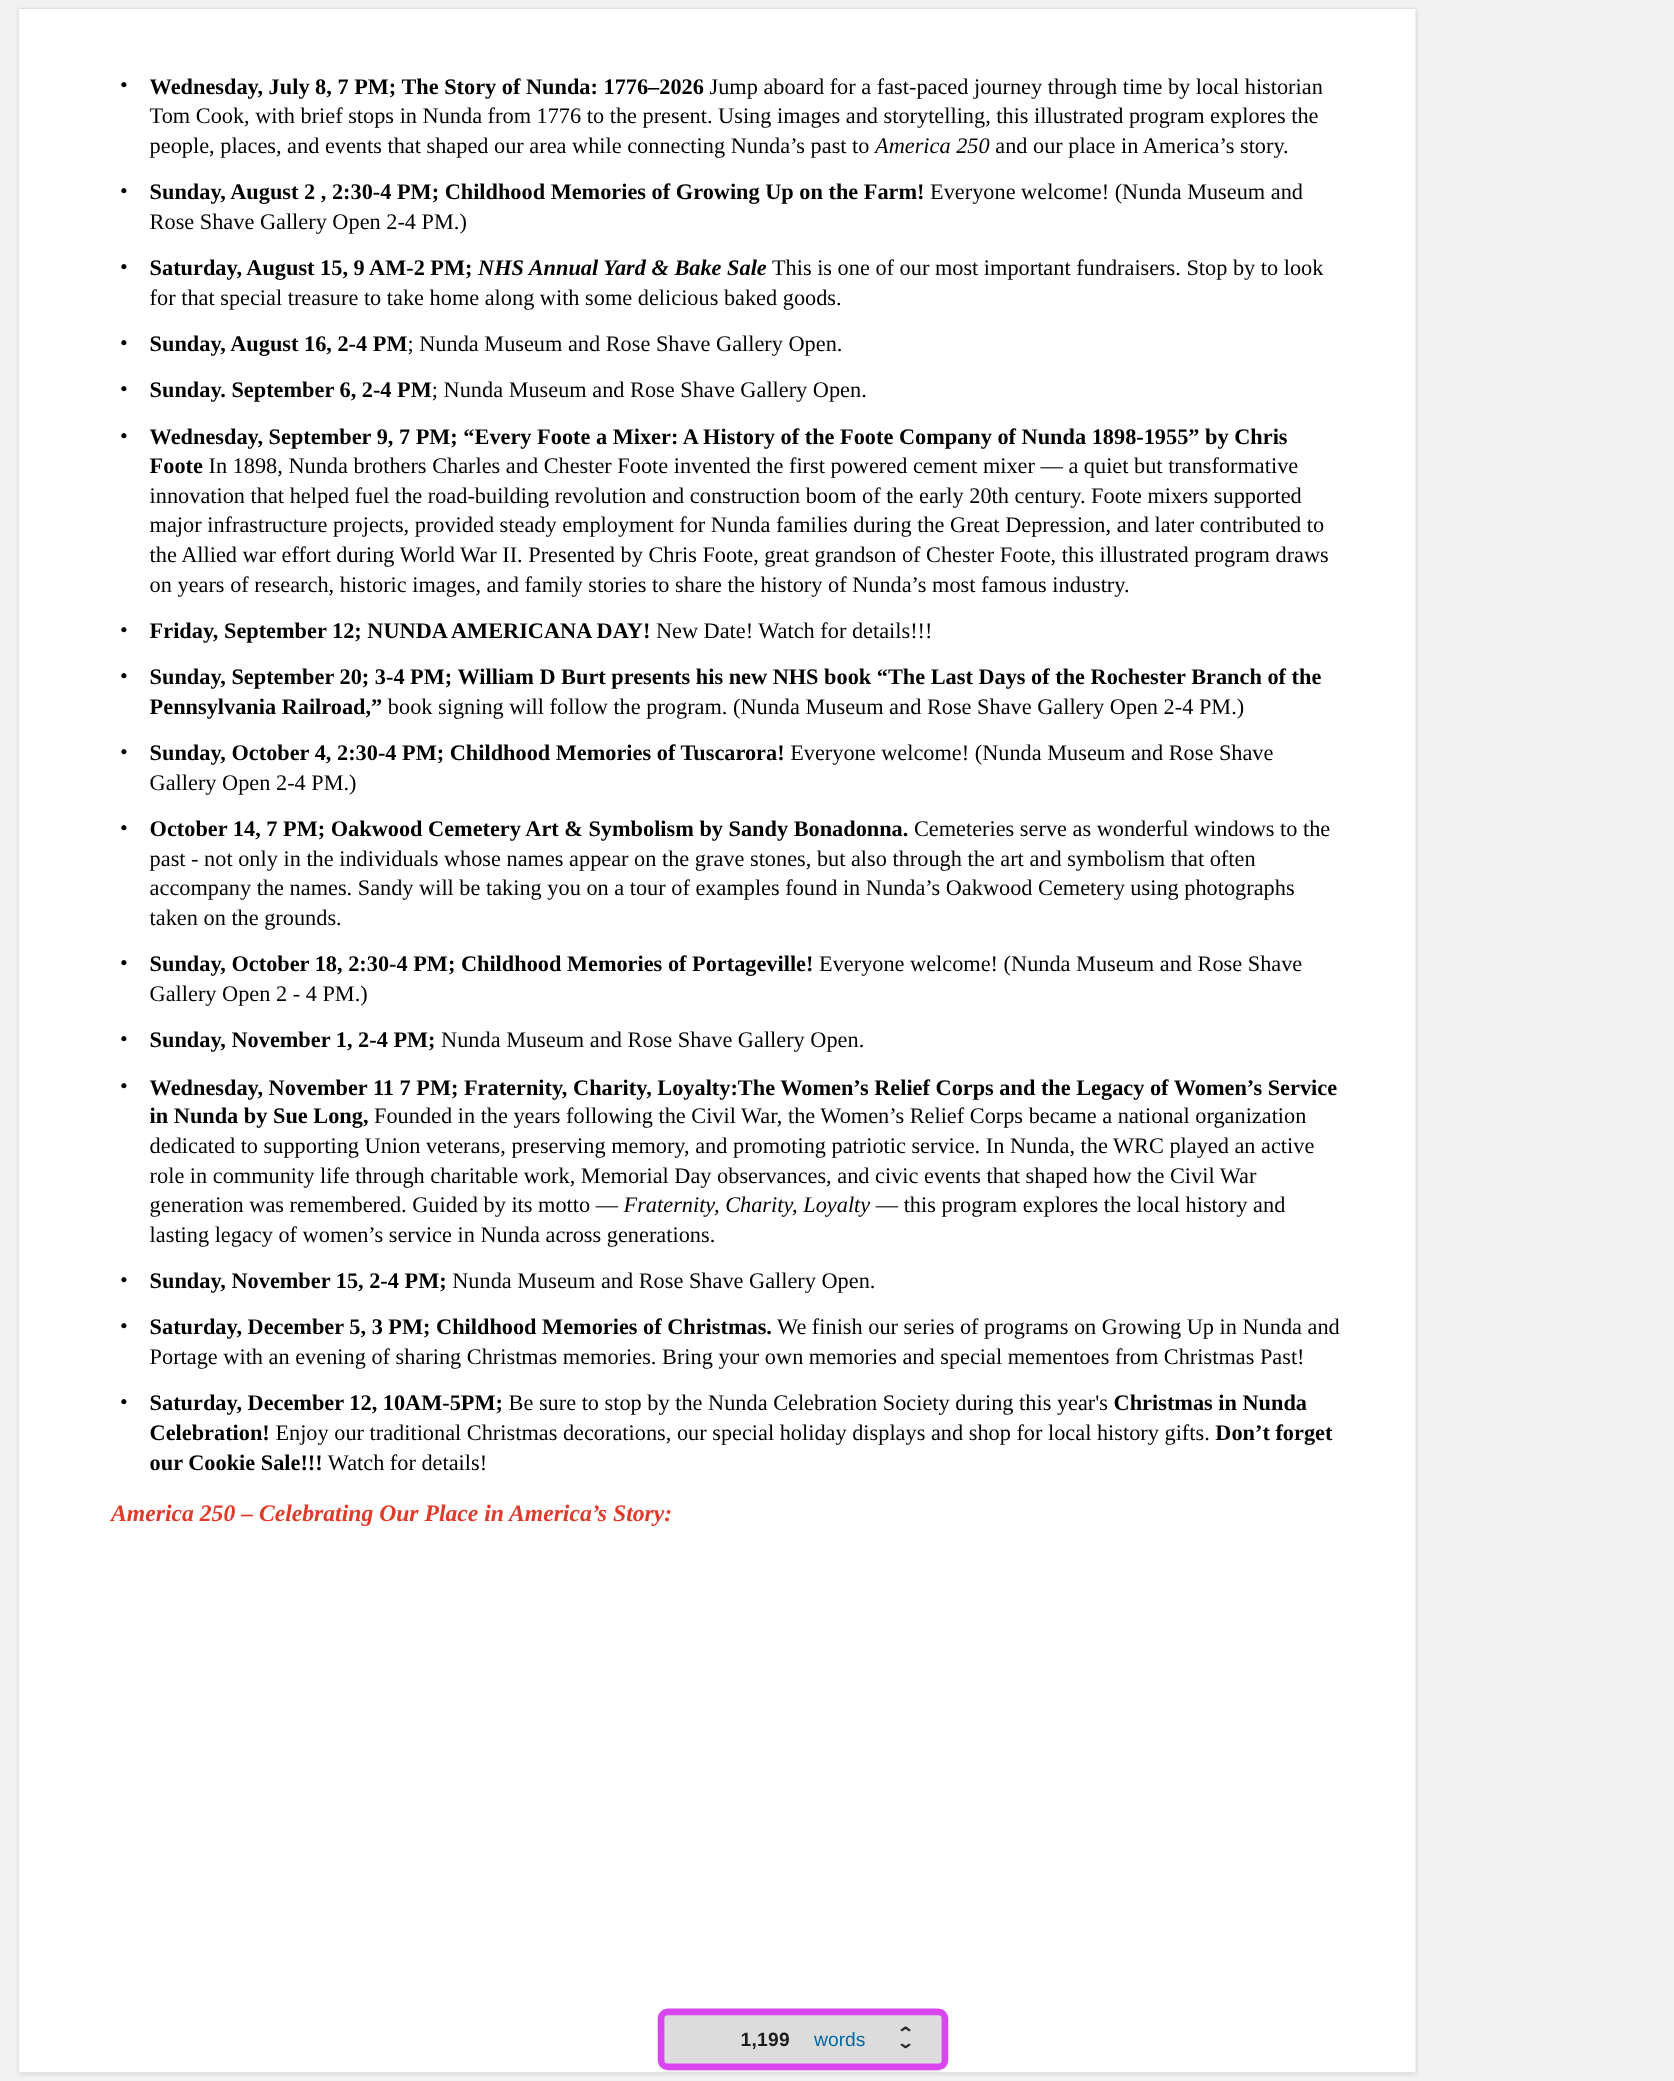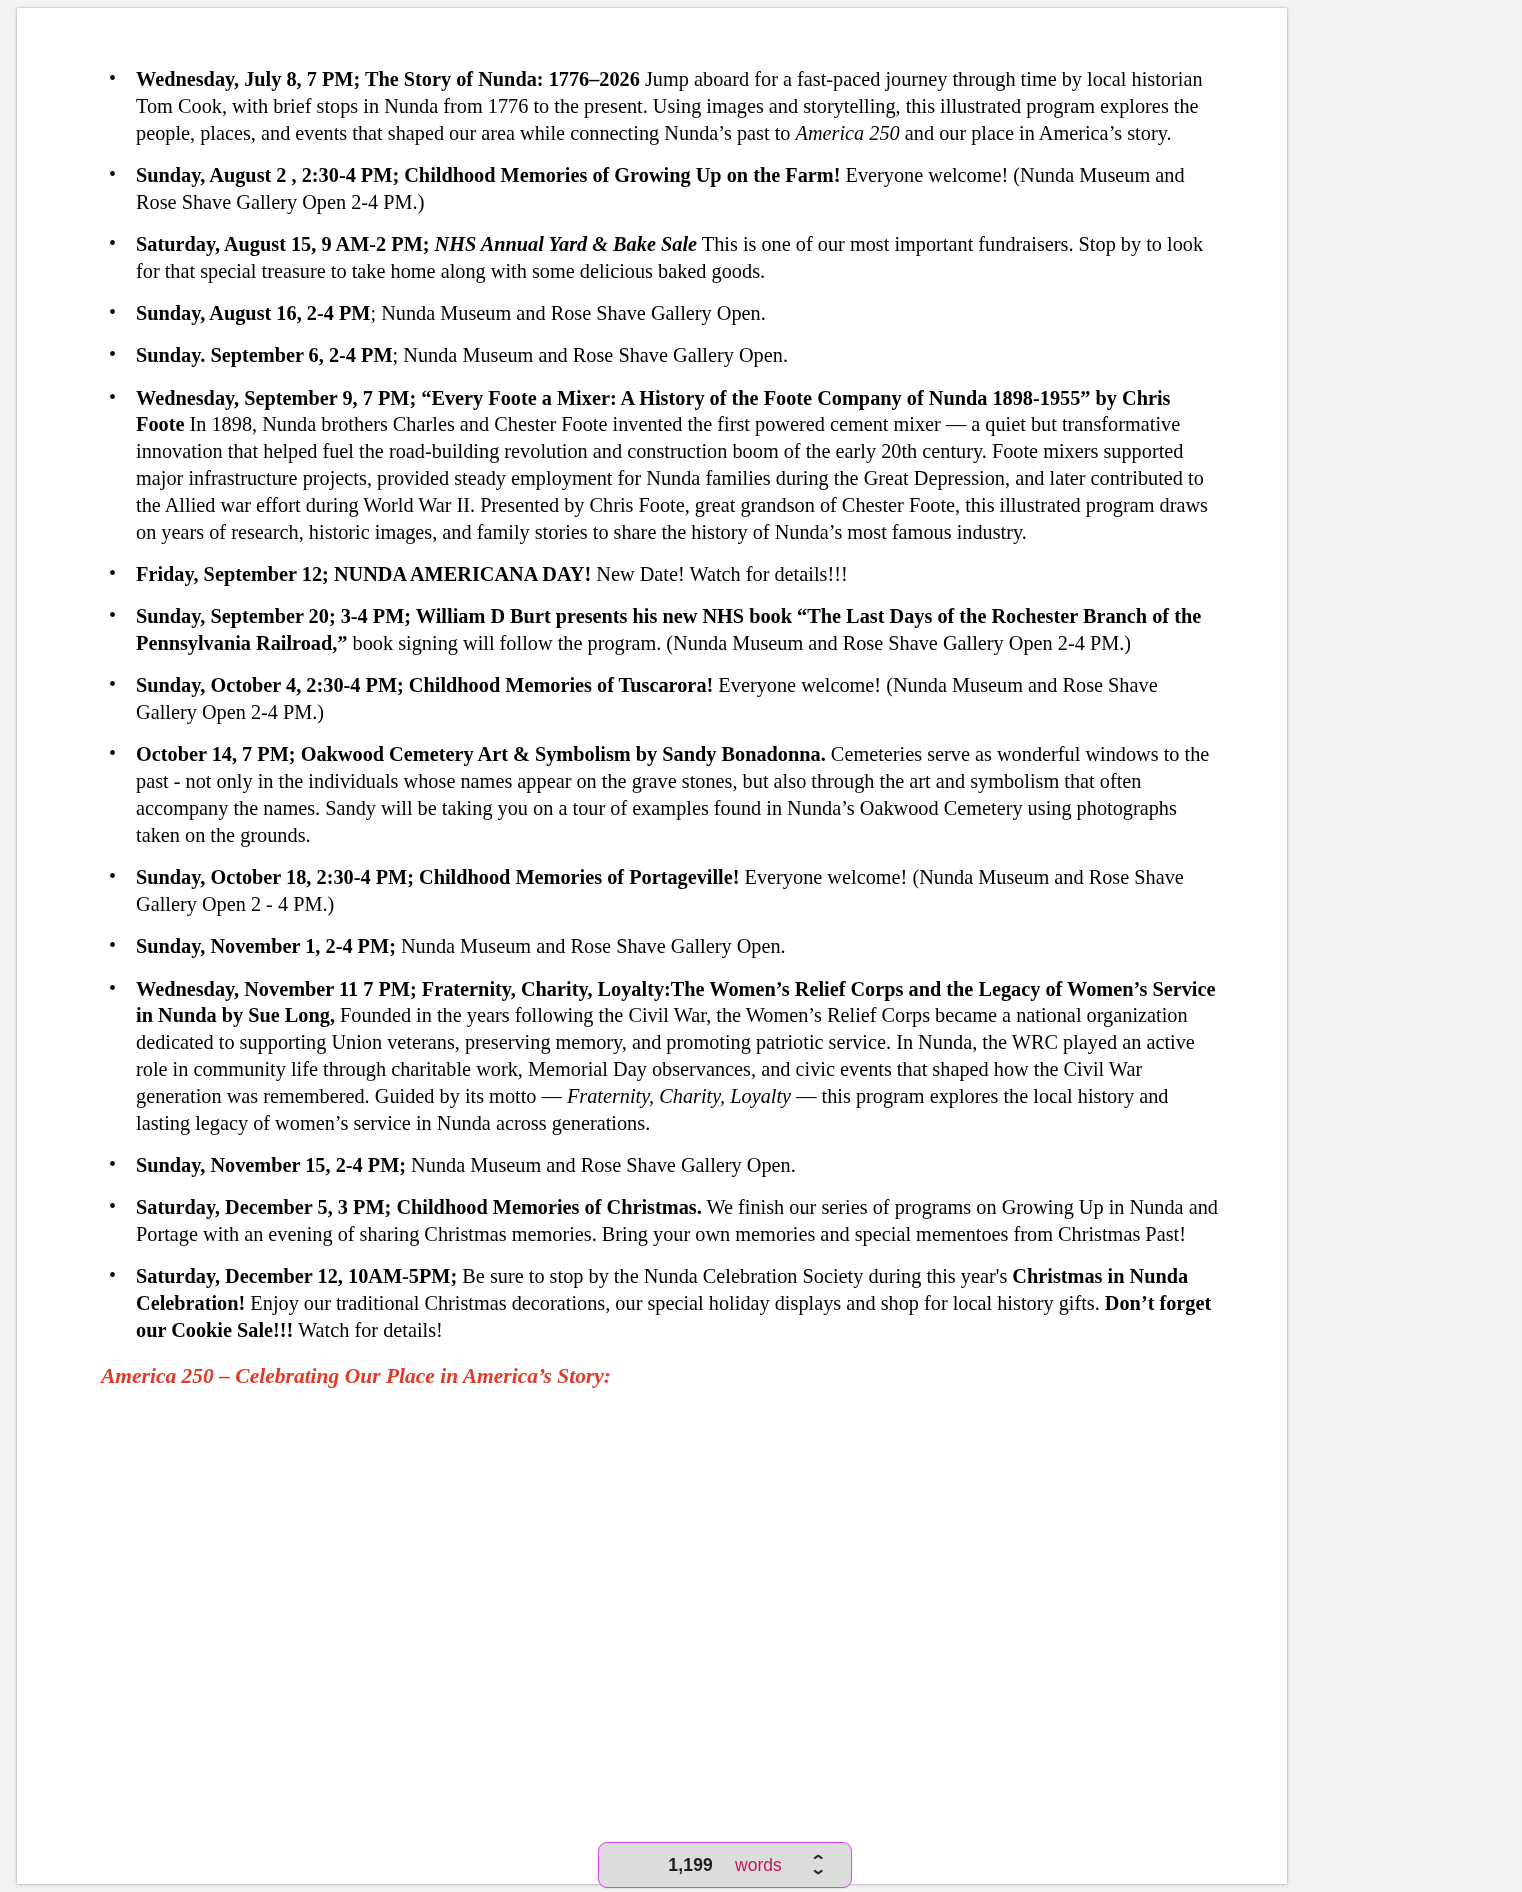--- a/index.html
+++ b/index.html
@@ -73,40 +73,39 @@
     font-style: italic;
     font-size: 21.2px;
   }
   #wordcount-widget {
     position: absolute;
     left: 598px;
     top: 1826px;
     width: 252px;
     height: 44px;
     background: #dcdcdc;
-    border: 1px solid #d946ef;
+    border: 6px solid #d946ef;
     border-radius: 9px;
     display: flex;
     align-items: center;
     justify-content: center;
     gap: 22px;
     font-family: "Liberation Sans", sans-serif;
     box-shadow: 0 1px 1px rgba(0,0,0,0.06);
-    margin-top: 16px;
   }
   #wordcount-widget .wc-count {
     font-size: 17.5px;
     font-weight: bold;
     color: #1c1c1c;
     letter-spacing: 0.2px;
   }
   #wordcount-widget .wc-label {
     font-size: 17.5px;
     font-weight: normal;
-    color: #be185d;
+    color: #0369a1;
   }
   #wordcount-widget .wc-stepper {
     position: absolute;
     right: 26px;
     display: flex;
     flex-direction: column;
     align-items: center;
     line-height: 8px;
     color: #2b2b2b;
     font-size: 15px;

